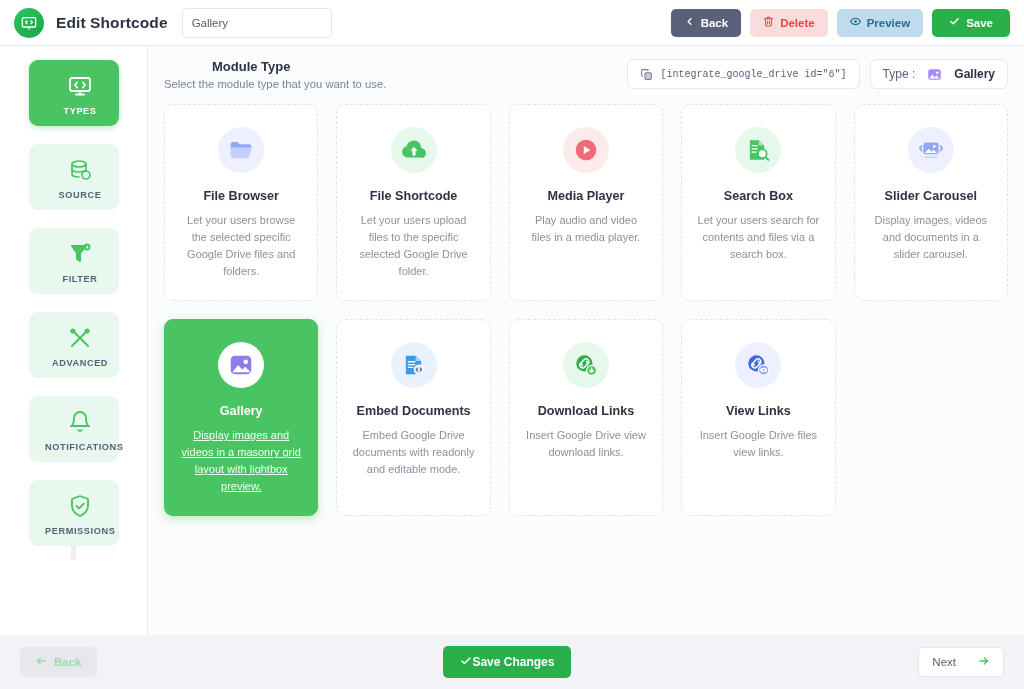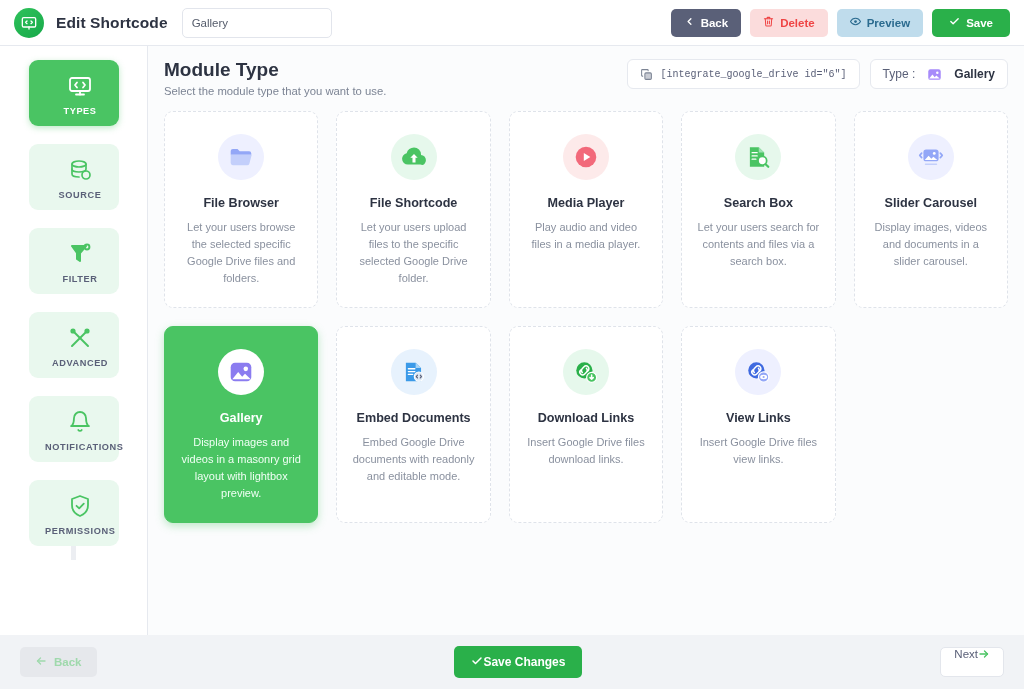--- a/index.html
+++ b/index.html
@@ -95,21 +95,21 @@
   .main {
     position: absolute; top: 46px; left: 148px;
     width: 876px; height: 589px;
     background: #fbfcfd;
     overflow: hidden;
   }
   .main-head {
     padding: 13px 16px 0 16px;
     display: flex; align-items: flex-start;
   }
-  .mh-left .mh-title { font-size: 19px; font-weight: bold; color: #2d3342; }
+  .mh-left .mh-title { font-size: 13px; font-weight: bold; color: #2d3342; margin-left: 48px; }
   .mh-left .mh-sub { font-size: 11.3px; color: #7c8494; margin-top: 4px; }
   .mh-right { margin-left: auto; display: flex; align-items: center; gap: 10px; }
   .shortcode-box {
     height: 30px; background: #fff; border: 1px solid #e6e9ef; border-radius: 6px;
     display: flex; align-items: center; gap: 8px; padding: 0 12px;
   }
   .shortcode-box .sc-text {
     font-family: "Liberation Mono", "DejaVu Sans Mono", monospace;
     font-size: 10px; color: #5a6078;
   }
@@ -148,21 +148,21 @@
     border-radius: 50%;
     display: flex; align-items: center; justify-content: center;
   }
   .card .c-ico svg { width: 26px; height: 26px; }
   .card.selected .c-ico { background: #ffffff !important; }
   .card .c-title { font-size: 12.6px; font-weight: bold; color: #2d3342; }
   .card.selected .c-title { color: #ffffff; }
   .card .c-desc {
     margin-top: 9px; font-size: 11px; line-height: 1.55; color: #8a919f;
   }
-  .card.selected .c-desc { color: #f0fff4; }
+  .card.selected .c-desc { color: #f0fff4; text-decoration: underline; }
 
   
   .footer {
     position: absolute; left: 0; top: 635px;
     width: 1024px; height: 54px;
     background: #f1f3f6;
     display: flex; align-items: center;
     padding: 0 20px;
   }
   .f-back {
@@ -178,21 +178,21 @@
     margin: 0 auto;
     display: flex; align-items: center; gap: 0;
     height: 32px; padding: 0 17px;
     border: none; border-radius: 5px;
     background: #2ab04a; color: #fff;
     font-size: 12px; font-weight: bold; font-family: inherit;
     cursor: pointer;
   }
   .f-save svg { width: 12px; height: 12px; }
   .f-next {
-    display: flex; gap: 0;
+    display: flex; align-items: center; gap: 22px;
     height: 30px; padding: 0 13px;
     border: 1px solid #e3e6ec; border-radius: 5px;
     background: #ffffff; color: #5a6078;
     font-size: 11.5px; font-family: inherit;
     cursor: pointer;
   }
   .f-next svg { width: 12px; height: 12px; }
 </style>
 </head>
 <body>
@@ -452,21 +452,21 @@
       <div class="card">
         <div class="c-ico" style="background:#e6f8ec;">
           <svg viewBox="0 0 24 24">
             <circle cx="10.5" cy="10.5" r="7.5" fill="#2ab04a"></circle>
             <path d="M8.6 12.4a2.6 2.6 0 0 1 0-3.7l1.6-1.6a2.6 2.6 0 0 1 3.7 3.7l-.6.6M12.4 8.6a2.6 2.6 0 0 1 0 3.7l-1.6 1.6a2.6 2.6 0 0 1-3.7-3.7" stroke="#ffffff" stroke-width="1.4" fill="none" stroke-linecap="round"></path>
             <circle cx="17.2" cy="17" r="4.6" fill="#4ac463" stroke="#ffffff" stroke-width="1.1"></circle>
             <path d="M17.2 14.7v4m0 0l-1.5-1.5m1.5 1.5l1.5-1.5" stroke="#ffffff" stroke-width="1.4" fill="none" stroke-linecap="round" stroke-linejoin="round"></path>
           </svg>
         </div>
         <div class="c-title">Download Links</div>
-        <div class="c-desc">Insert Google Drive files download links.</div>
+        <div class="c-desc">Insert Google Drive view download links.</div>
       </div>
 
       <div class="card">
         <div class="c-ico" style="background:#eef0ff;">
           <svg viewBox="0 0 24 24">
             <circle cx="10.5" cy="10.5" r="7.5" fill="#3f6ae0"></circle>
             <path d="M8.6 12.4a2.6 2.6 0 0 1 0-3.7l1.6-1.6a2.6 2.6 0 0 1 3.7 3.7l-.6.6M12.4 8.6a2.6 2.6 0 0 1 0 3.7l-1.6 1.6a2.6 2.6 0 0 1-3.7-3.7" stroke="#ffffff" stroke-width="1.4" fill="none" stroke-linecap="round"></path>
             <circle cx="17.2" cy="16.6" r="4.8" fill="#93a7f7" stroke="#ffffff" stroke-width="1.1"></circle>
             <ellipse cx="17.2" cy="16.6" rx="3.2" ry="2" fill="#ffffff"></ellipse>
             <circle cx="17.2" cy="16.6" r="1" fill="#93a7f7"></circle>

